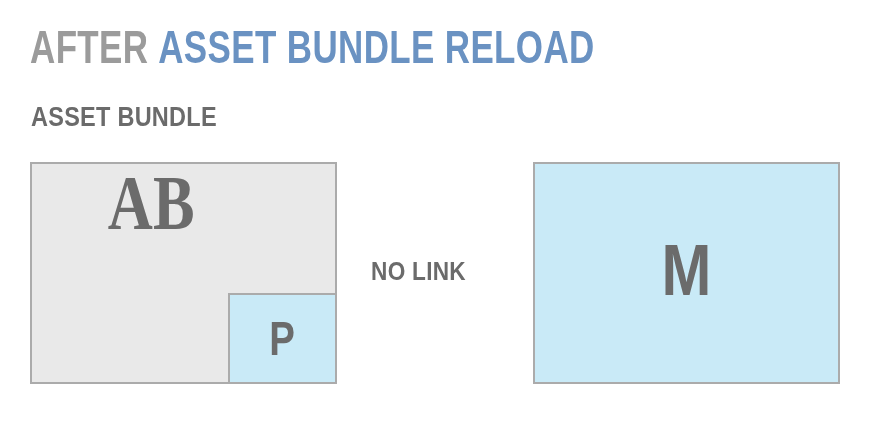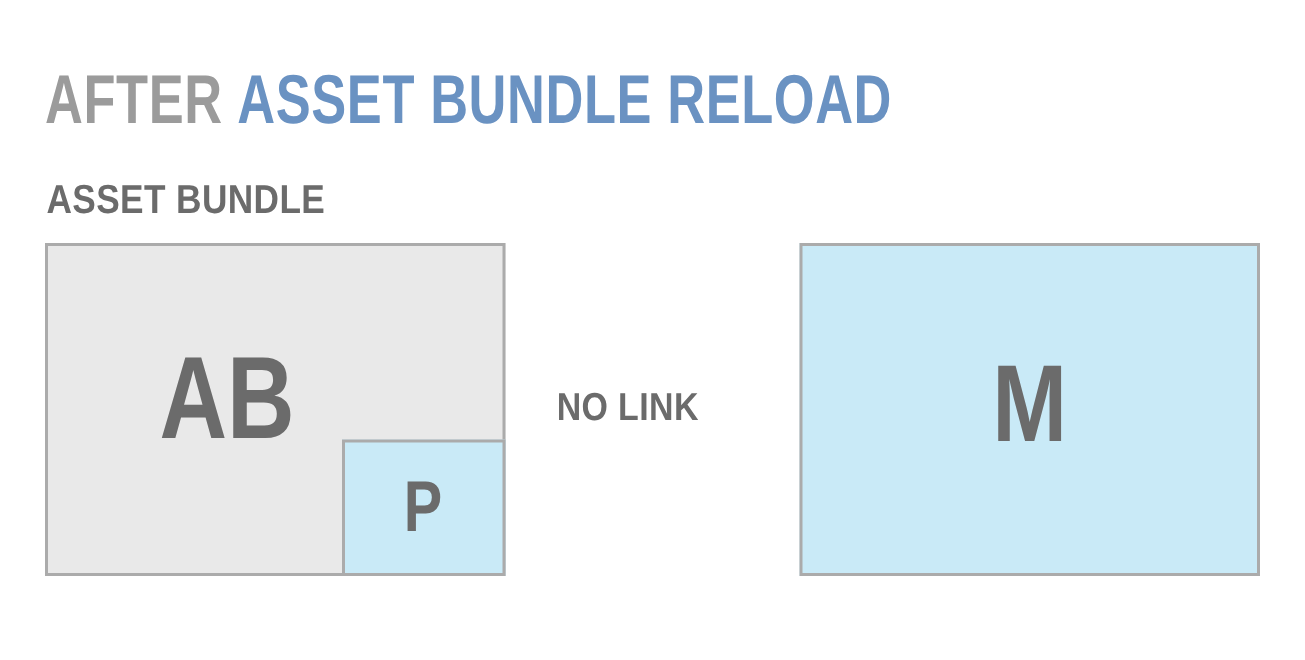--- a/index.html
+++ b/index.html
@@ -22,38 +22,38 @@
     position:relative;
     width:870px;
     height:440px;
     background:var(--background);
     overflow:hidden;
   }
   
   .page-title{
     position:absolute;
     left:30px;
-    top:43px;
+    top:24px;
     margin:0;
     font-size:46px;
     line-height:1;
     white-space:nowrap;
   }
   .title-inner{
     display:inline-block;
     transform:scaleX(0.76);
     transform-origin:0 50%;
     letter-spacing:0.5px;
   }
   .t-prefix{color:var(--title-prefix);margin-right:0.28em;}
   .t-rest{color:var(--title-rest);}
   
   .section-label{
     position:absolute;
-    top:120px;
+    top:104px;
     margin:0;
     font-size:27px;
     line-height:1;
     color:var(--text-dark);
     white-space:nowrap;
   }
   .label-inner{
     display:inline-block;
     transform:scaleX(0.87);
     transform-origin:0 50%;
@@ -75,22 +75,22 @@
     background:var(--bundle-fill);
   }
   .box-right{
     left:533px;
     background:var(--highlight-fill);
   }
   .ab-letter-area{
     position:absolute;
     left:0; top:0; right:64px; bottom:16px;
     display:flex;
-    align-items:center;
     justify-content:center;
+    font-family:Liberation Serif, serif;
   }
   .letter{
     color:var(--text-dark);
     line-height:1;
     display:inline-block;
     transform:scaleX(0.8);
     transform-origin:50% 50%;
   }
   .letter-ab{font-size:78px;}
   .letter-m{font-size:73px;transform:scaleX(0.82) translateY(-4px);}

